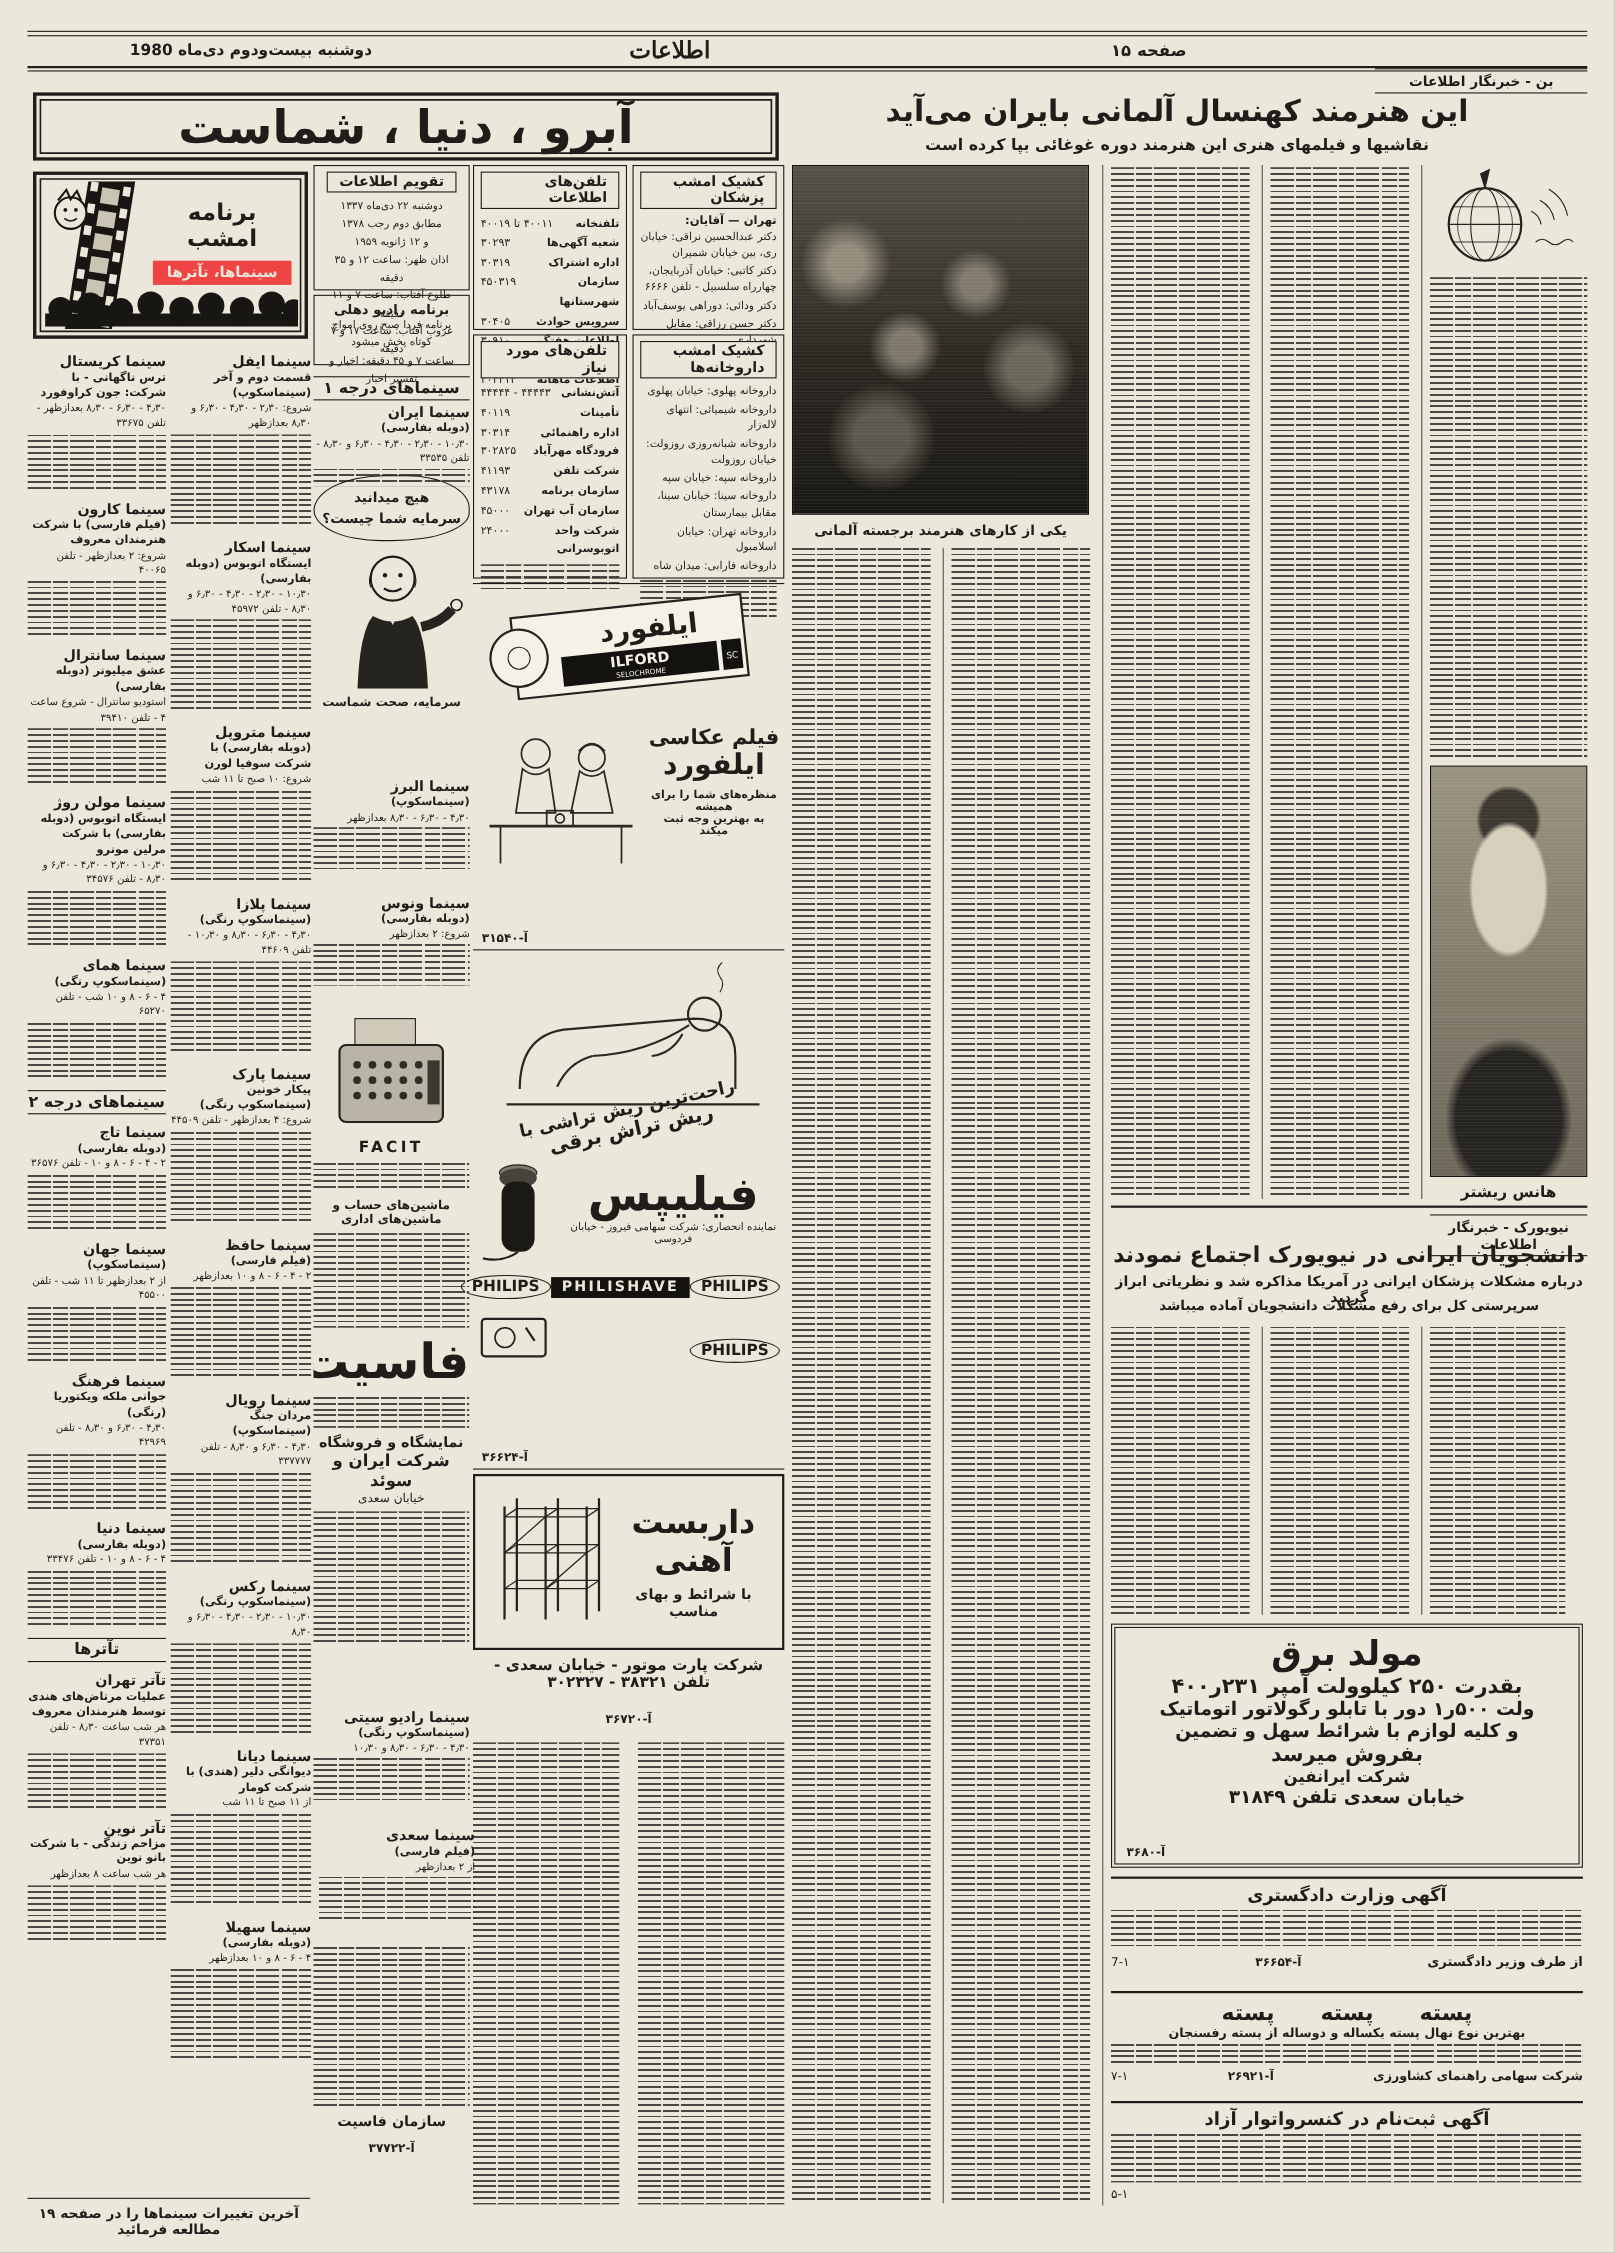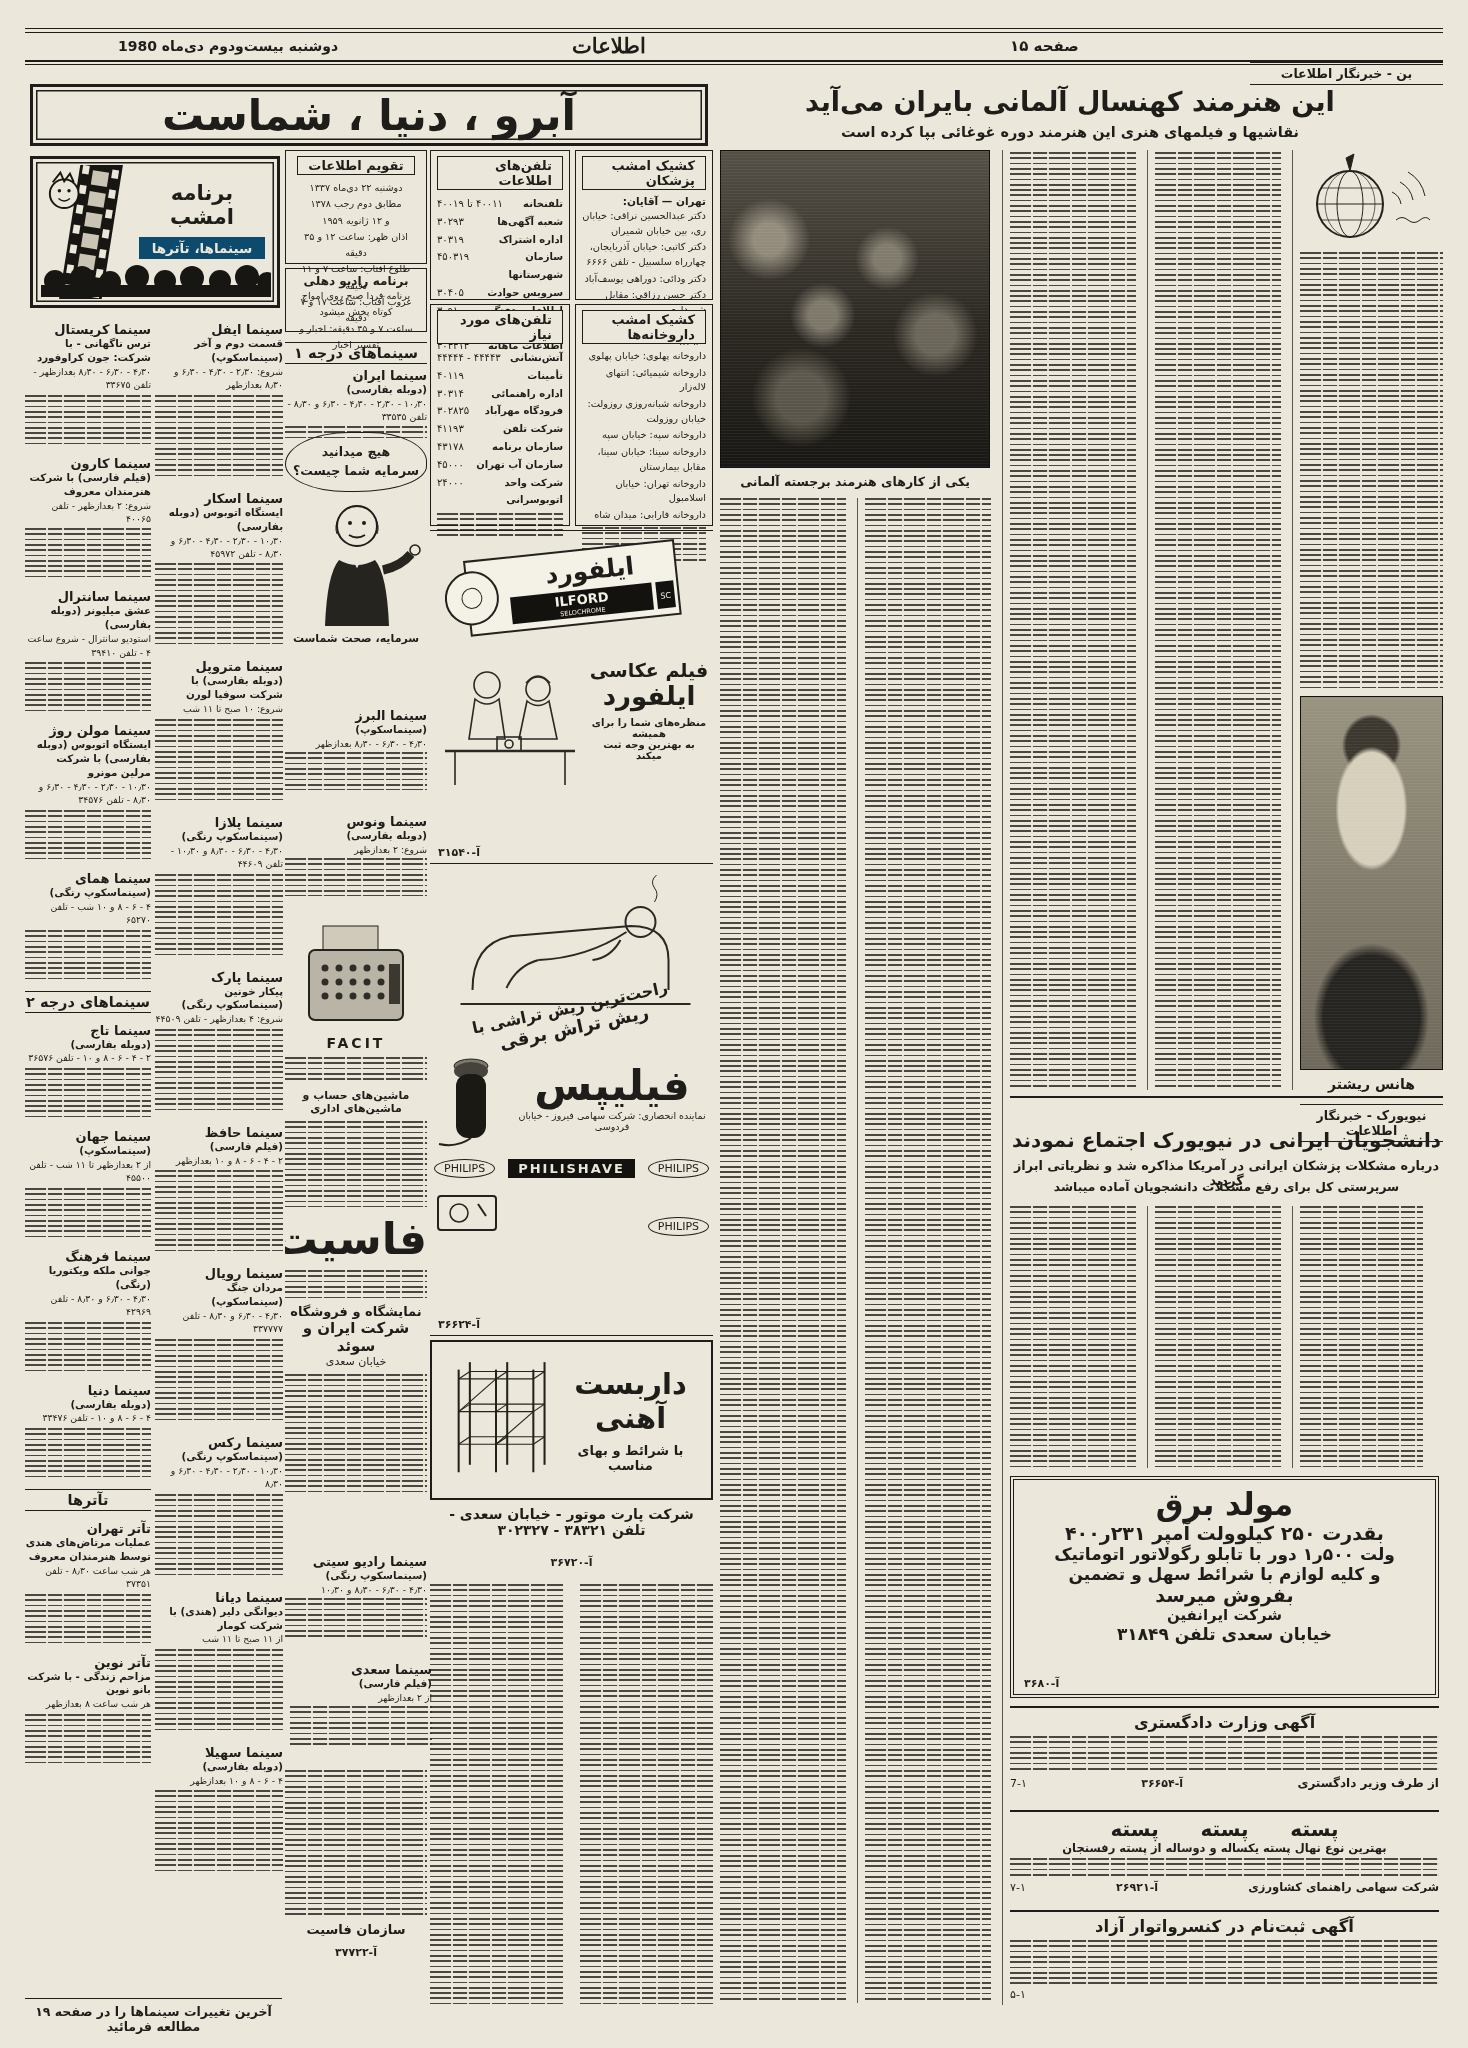--- a/index.html
+++ b/index.html
@@ -43,21 +43,21 @@
     background:repeating-linear-gradient(0deg,rgba(255,255,255,.05) 0 1px,rgba(0,0,0,0) 1px 3px)}
   .portrait{border:1px solid #111;background:
     radial-gradient(ellipse 40% 26% at 50% 30%,#d6cfbc 0 58%,rgba(0,0,0,0) 64%),
     radial-gradient(ellipse 30% 12% at 50% 13%,#3c3830 0 60%,rgba(0,0,0,0) 70%),
     radial-gradient(ellipse 62% 30% at 50% 86%,#262420 0 55%,rgba(0,0,0,0) 66%),
     linear-gradient(180deg,#98927f,#6e685b)}
   .agate{font-size:11px;font-weight:bold}
   .section{border-top:2.5px solid var(--ink);padding-top:5px}
   .foot-row{display:flex;justify-content:space-between;align-items:baseline;margin-top:4px}
   .bubble{border:1.6px solid var(--ink);border-radius:50% 45% 55% 48%/60% 55% 48% 52%;padding:10px 6px;text-align:center;font-weight:bold;font-size:12.5px;line-height:1.5}
-  .oval{display:inline-block;border:1.5px solid var(--ink);border-radius:50%;padding:2px 9px;font-size:11px;font-weight:normal}
+  .oval{display:inline-block;border:1.5px solid var(--ink);border-radius:50%;padding:2px 9px;font-size:14px;font-weight:bold}
   .pbar{background:#14120f;color:var(--paper);font-weight:bold;font-size:13px;letter-spacing:2px;padding:2px 10px;display:inline-block}
 </style>
 </head>
 <body>
 
 <div class="page">
 
   <div class="hr" style="left:25px;top:28px;width:1418px;height:1px"></div>
   <div class="hr" style="left:25px;top:32px;width:1418px;height:1px"></div>
   <div class="abs b" style="left:1010px;top:37px;font-size:15px">صفحه ۱۵</div>
@@ -555,21 +555,21 @@
         </g>
         <circle cx="22" cy="30" r="15" fill="#ebe7da" stroke="#181613" stroke-width="2"></circle>
         <circle cx="17" cy="27" r="1.8" fill="#181613"></circle>
           <circle cx="27" cy="27" r="1.8" fill="#181613"></circle>
         <path d="M16 35 q6 5 12 0" stroke="#181613" fill="none" stroke-width="1.5"></path>
         <path d="M10 18 l8 -10 4 9 6 -8 4 9" stroke="#181613" fill="none" stroke-width="2"></path>
       </svg>
     </div>
     <div class="abs c" style="right:12px;top:22px;width:126px">
       <div class="b" style="font-size:21px">برنامه امشب</div>
-      <div class="b" style="font-size:13.5px;background:#0c4a6e;color:var(--paper);padding:3px 4px;margin-top:8px">سینماها، تآترها</div>
+      <div class="b" style="font-size:13.5px;background:#ef4444;color:var(--paper);padding:3px 4px;margin-top:8px">سینماها، تآترها</div>
     </div>
     <div class="abs" style="left:8px;bottom:8px">
       <svg viewBox="0 0 230 34" width="230" height="34" fill="#181613">
         <rect y="22" width="230" height="12"></rect>
         <circle cx="14" cy="18" r="11"></circle>
           <circle cx="41" cy="15" r="12"></circle>
           <circle cx="69" cy="19" r="11"></circle>
           <circle cx="96" cy="14" r="12"></circle>
           <circle cx="124" cy="18" r="11"></circle>
           <circle cx="151" cy="15" r="12"></circle>

